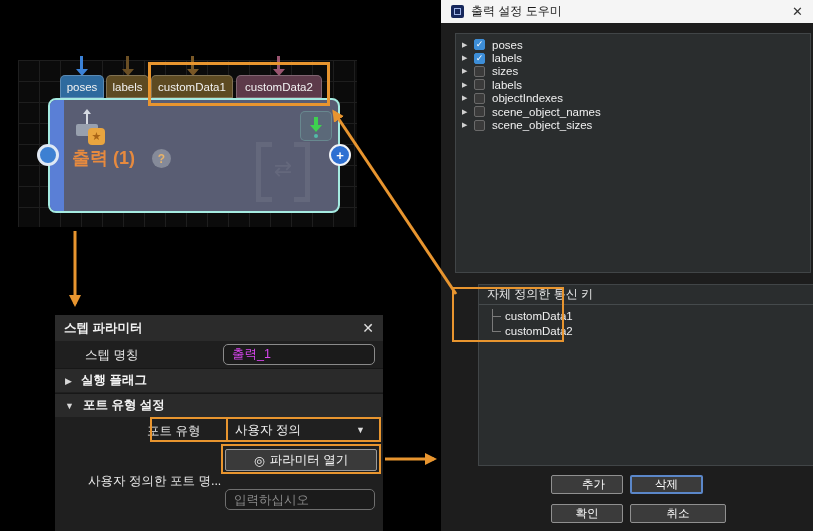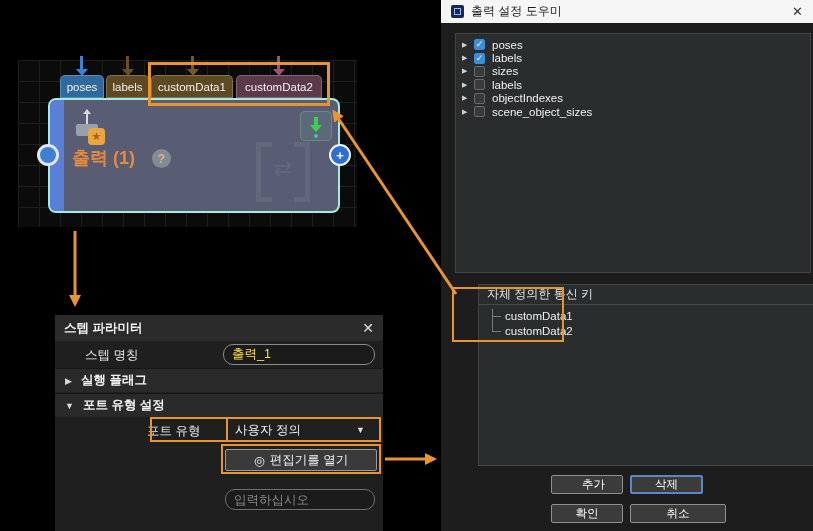--- a/index.html
+++ b/index.html
@@ -43,21 +43,21 @@
   #panel{left:55px;top:315px;width:328px;height:216px;background:#1f1f1f;font-size:12.5px;}
   .prow{left:0;width:328px;box-sizing:border-box;}
   #p-header{top:0;height:26px;background:#2b2b2b;display:flex;align-items:center;padding:0 9px;font-weight:700;color:#f0f0f0;}
   #p-header .x{margin-left:auto;font-size:14px;color:#e0e0e0;cursor:default;}
   #p-name{top:26px;height:26px;}
   #p-sec1{top:53px;height:24px;background:#2a2a2a;border-top:1px solid #171717;}
   #p-sec2{top:78px;height:24px;background:#2a2a2a;border-top:1px solid #171717;}
   .sec{display:flex;align-items:center;padding-left:10px;font-weight:700;color:#f2f2f2;}
   .caret{font-size:9px;margin-right:9px;color:#d8d8d8;}
   .plabel{color:#e8e8e8;}
-  .pinput{position:absolute;background:#1b1b1b;border:1px solid #8a8a8a;border-radius:10px;color:#fde047;
+  .pinput{position:absolute;background:#1b1b1b;border:1px solid #8a8a8a;border-radius:5px;color:#d946ef;
           font-size:12.5px;font-family:inherit;padding:4px 8px;box-sizing:border-box;outline:none;}
   .pinput::placeholder{color:#8a8a8a;}
   #dropdown{left:172px;top:105px;width:146px;height:20px;background:#202020;display:flex;align-items:center;
             padding:0 8px;box-sizing:border-box;color:#f2f2f2;}
   #dropdown .dd-caret{margin-left:auto;font-size:9px;color:#ddd;}
   #editor-btn{left:170px;top:134px;width:152px;height:22px;background:#3a3a3a;border:1px solid #9a9a9a;border-radius:2px;
               display:flex;align-items:center;justify-content:center;gap:5px;color:#f5f5f5;box-sizing:border-box;}
   
   #dialog{left:441px;top:0;width:372px;height:531px;background:#1d1d1d;}
   #d-titlebar{left:0;top:0;width:372px;height:23px;background:#f5f5f5;display:flex;align-items:center;padding:0 10px;box-sizing:border-box;}
@@ -157,22 +157,23 @@
       <span class="caret">▼</span>
       <span>포트 유형 설정</span>
     </div>
     <span class="abs plabel" style="left:92px;top:108px;">포트 유형</span>
     <div id="dropdown" class="abs">
       <span>사용자 정의</span>
       <span class="dd-caret">▼</span>
     </div>
     <div id="editor-btn" class="abs">
       <span>◎</span>
-      <span>편집기를 열기</span>
-    </div>
+      <span>파라미터 열기</span>
+    </div>
+    <span class="abs plabel" style="left:33px;top:158px;">사용자 정의한 포트 명...</span>
     <input class="pinput" style="left: 170px; top: 174px; width: 150px; height: 21px; border-color: rgb(111, 111, 111);" placeholder="입력하십시오">
   </div>
 
   <div id="dialog" class="abs">
     <div id="d-titlebar" class="abs">
       <div id="d-icon"></div>
       <span id="d-title">출력 설정 도우미</span>
       <span id="d-close">✕</span>
     </div>
 
@@ -199,20 +200,25 @@
           </div>
         <div class="trow">
           <span class="tcaret">▶</span>
           <span class="cb"></span>
           <span class="tlabel">labels</span>
           </div>
         <div class="trow">
           <span class="tcaret">▶</span>
           <span class="cb"></span>
           <span class="tlabel">objectIndexes</span>
+          </div>
+        <div class="trow">
+          <span class="tcaret">▶</span>
+          <span class="cb"></span>
+          <span class="tlabel">scene_object_names</span>
           </div>
         <div class="trow">
           <span class="tcaret">▶</span>
           <span class="cb"></span>
           <span class="tlabel">scene_object_sizes</span>
           </div>
       </div>
     </div>
 
     <div id="group2" class="abs group">

